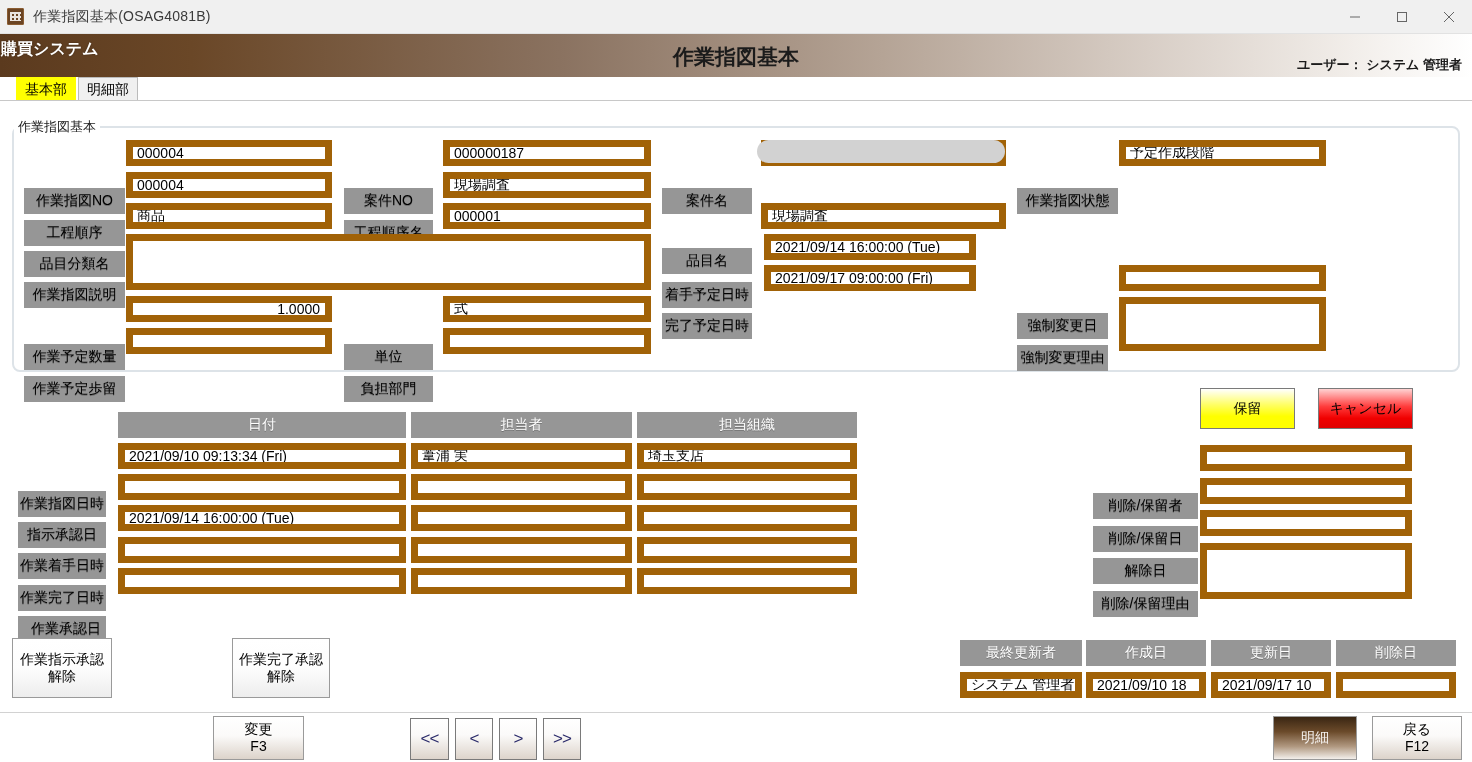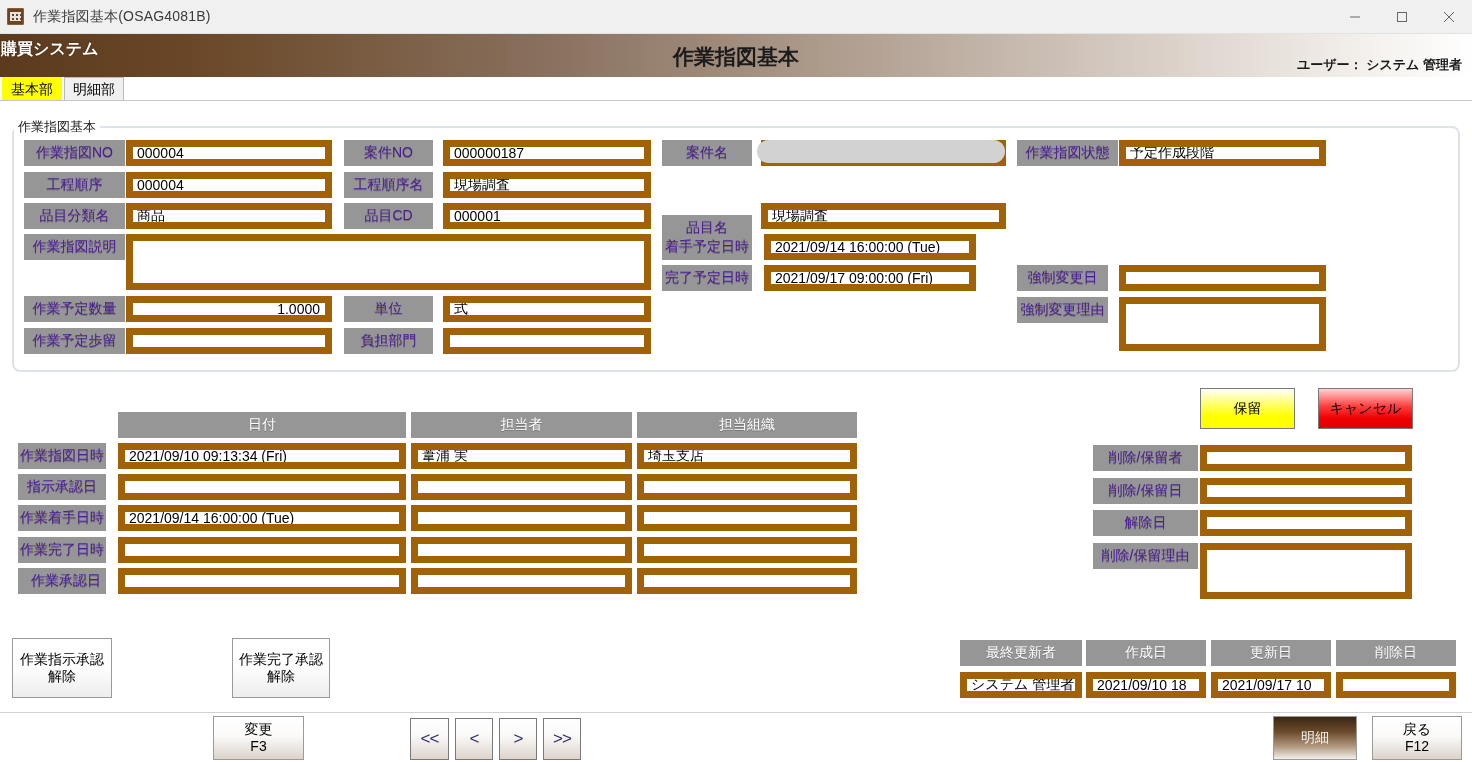--- a/index.html
+++ b/index.html
@@ -101,21 +101,21 @@
     color: #1b1b1b;
     font-weight: bold;
   }
 
   
   .tabbar {
     height: 24px;
     background: #ffffff;
     display: flex;
     align-items: flex-end;
-    padding-left: 2px;
+    padding-left: 16px;
     border-bottom: 1px solid #c8c8c8;
     box-sizing: border-box;
   }
   .tab {
     height: 23px;
     line-height: 23px;
     padding: 0 8px;
     font-size: 14px;
     border: 1px solid #bbb;
     border-bottom: none;
@@ -146,29 +146,30 @@
     background: #fff;
     padding: 0 4px;
     font-size: 13px;
     color: #222;
   }
 
   
   .lbl {
     position: absolute;
     background: #969696;
-    color: #4c1d95;
+    color: #000000;
     font-size: 14px;
     display: flex;
     align-items: center;
     justify-content: center;
     box-sizing: border-box;
     height: 26px;
     text-shadow: 0 1px 0 rgba(0,0,0,.25);
     white-space: nowrap;
+    margin-top: 48px;
   }
   
   .inp {
     position: absolute;
     background: #ffffff;
     border: 7px solid #a16207;
     box-sizing: border-box;
     height: 26px;
     font-size: 14px;
     display: flex;
@@ -306,21 +307,21 @@
 
 <div class="lbl" style="left:24px;  top:172px; width:101px;">工程順序</div>
 <div class="inp" style="left:126px; top:172px; width:206px;">000004</div>
 <div class="lbl" style="left:344px; top:172px; width:89px;">工程順序名</div>
 <div class="inp" style="left:443px; top:172px; width:208px;">現場調査</div>
 
 <div class="lbl" style="left:24px;  top:203px; width:101px;">品目分類名</div>
 <div class="inp" style="left:126px; top:203px; width:206px;">商品</div>
 <div class="lbl" style="left:344px; top:203px; width:89px;">品目CD</div>
 <div class="inp" style="left:443px; top:203px; width:208px;">000001</div>
-<div class="lbl" style="left:662px; top:215px; width:90px;">品目名</div>
+<div class="lbl" style="left:662px; top:200px; width:90px;">品目名</div>
 <div class="inp" style="left:761px; top:203px; width:245px;">現場調査</div>
 
 <div class="lbl" style="left:24px;  top:234px; width:101px;">作業指図説明</div>
 <div class="inp tall" style="left:126px; top:234px; width:525px; height:56px;"></div>
 <div class="lbl" style="left:662px; top:234px; width:90px;">着手予定日時</div>
 <div class="inp" style="left:764px; top:234px; width:212px;">2021/09/14 16:00:00 (Tue)</div>
 <div class="lbl" style="left:662px; top:265px; width:90px;">完了予定日時</div>
 <div class="inp" style="left:764px; top:265px; width:212px;">2021/09/17 09:00:00 (Fri)</div>
 <div class="lbl" style="left:1017px; top:265px; width:91px;">強制変更日</div>
 <div class="inp" style="left:1119px; top:265px; width:207px;"></div>

